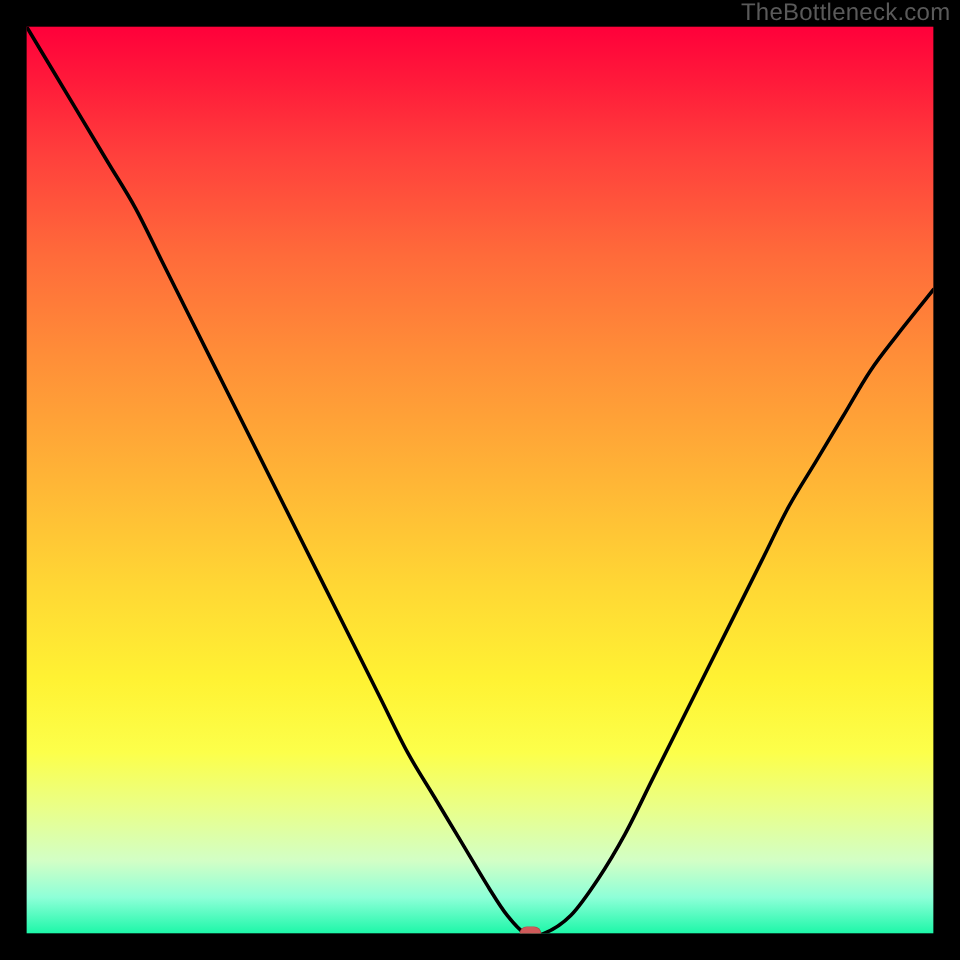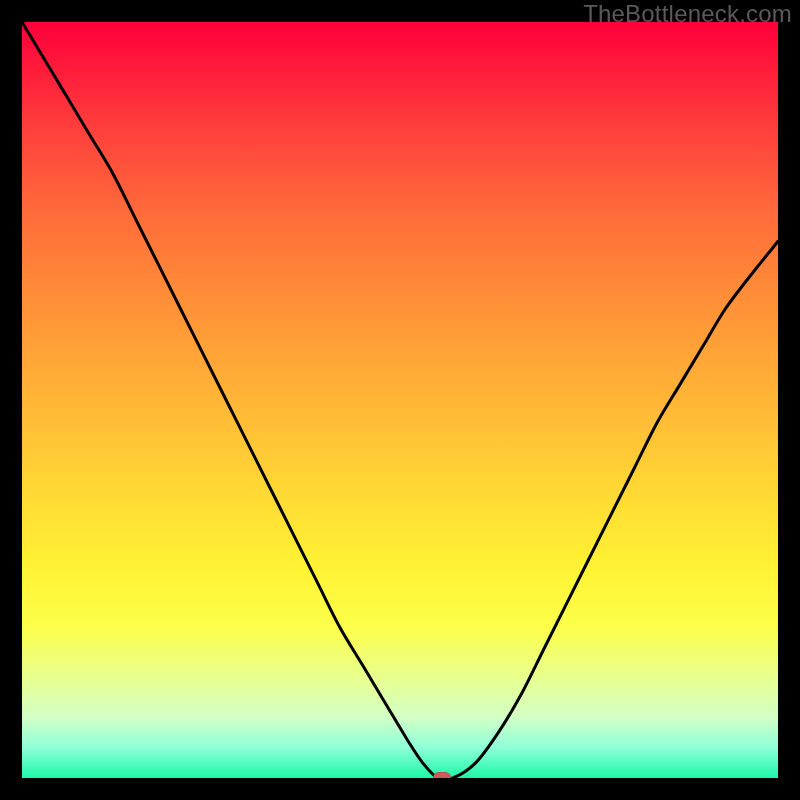--- a/index.html
+++ b/index.html
@@ -42,21 +42,21 @@
       #d2ffc6 92%,
       #8effd8 96%,
       #1cf7a8 100%
     );
   }
   .watermark {
     position: absolute;
     top: 0;
     right: 8px;
     color: #5a5a5a;
-    font-size: 24px;
+    font-size: 20px;
     font-weight: 500;
     letter-spacing: 0.2px;
     user-select: none;
   }
   .marker {
     position: absolute;
     width: 18px;
     height: 12px;
     border-radius: 6px;
     transform: translate(-50%, -50%);

